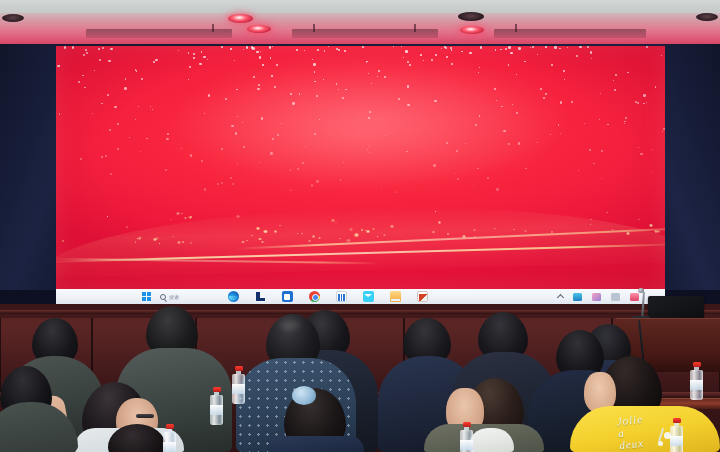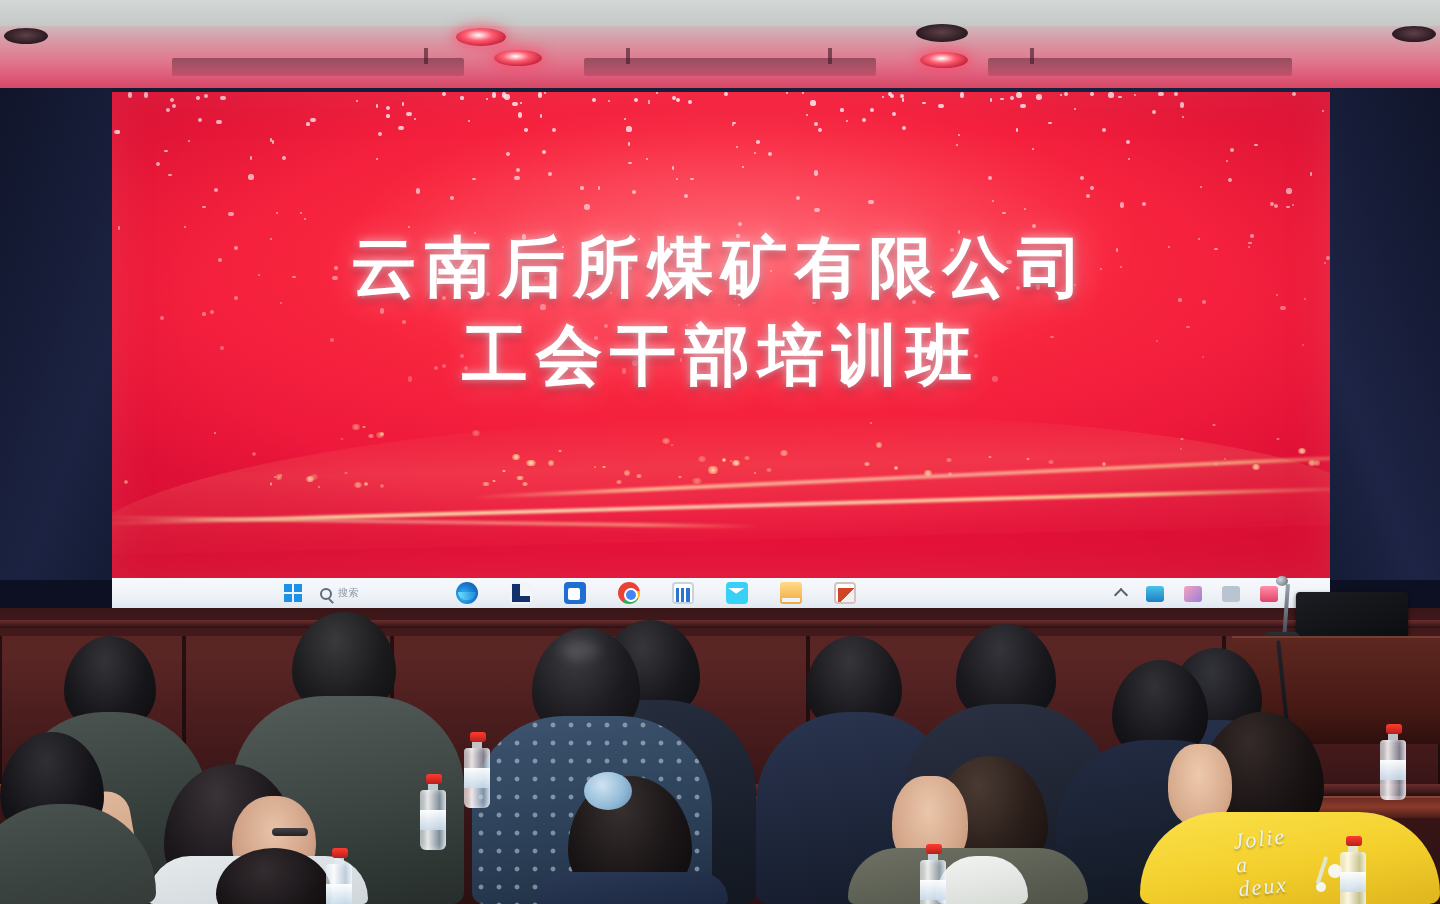--- a/index.html
+++ b/index.html
@@ -541,22 +541,20 @@
         <span class="fleck" style="left: 262.4px; top: 190.7px; width: 2.9px; height: 2.1px; opacity: 0.57;"></span>
         <span class="fleck" style="left: 274.8px; top: 173.1px; width: 3.8px; height: 2.7px; opacity: 0.49;"></span>
         <span class="fleck" style="left: 533.7px; top: 177.7px; width: 1.3px; height: 0.9px; opacity: 0.48;"></span>
         <span class="fleck" style="left: 120.4px; top: 166.3px; width: 3.2px; height: 2.3px; opacity: 0.49;"></span>
         <span class="fleck" style="left: 549.8px; top: 165.6px; width: 2.1px; height: 1.5px; opacity: 0.57;"></span>
         <span class="fleck" style="left: 534px; top: 173.1px; width: 1.5px; height: 1px; opacity: 0.59;"></span>
       </div>
 
     <div class="led-vign"></div>
 
-    <div class="led-title t1">云南后所煤矿有限公司</div>
-    <div class="led-title t2">工会干部培训班</div>
   </div>
 
   <div class="taskbar">
     <div class="tb-left">
       <div class="win-logo">
           <i></i>
           <i></i>
           <i></i>
           <i></i>
         </div>

